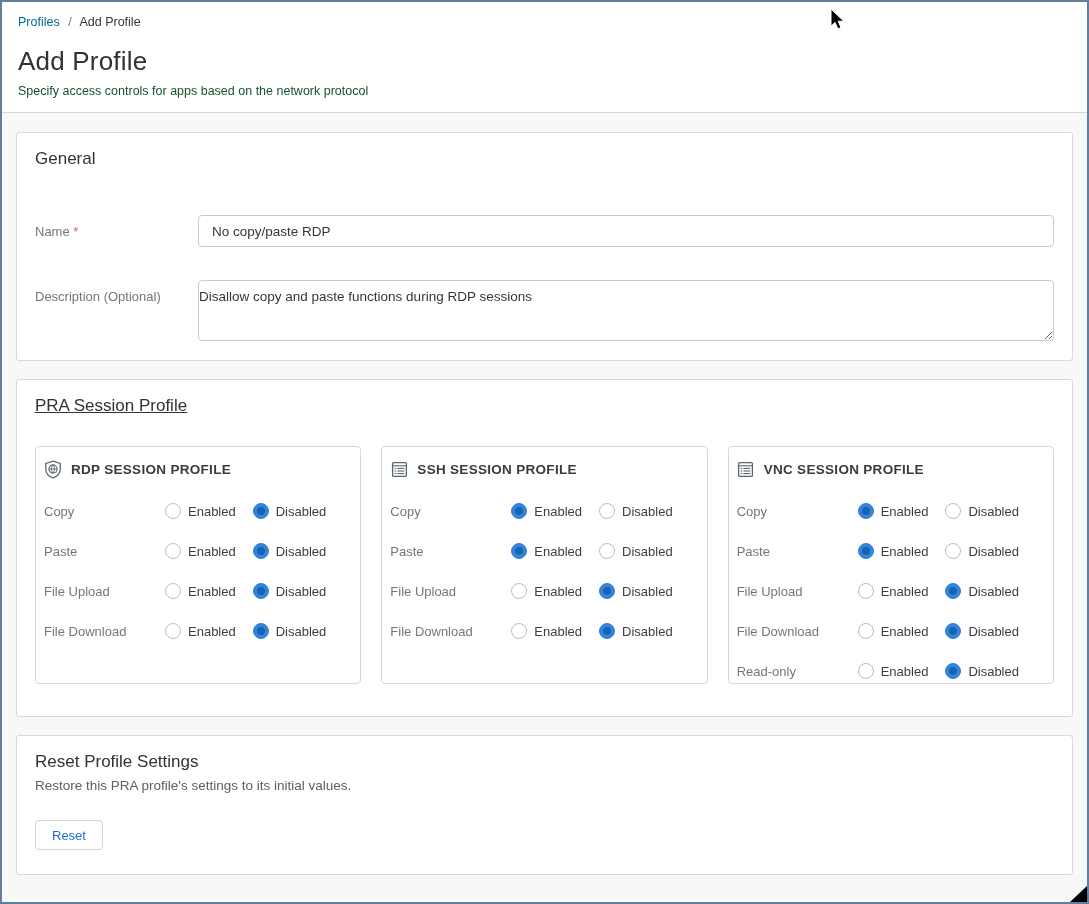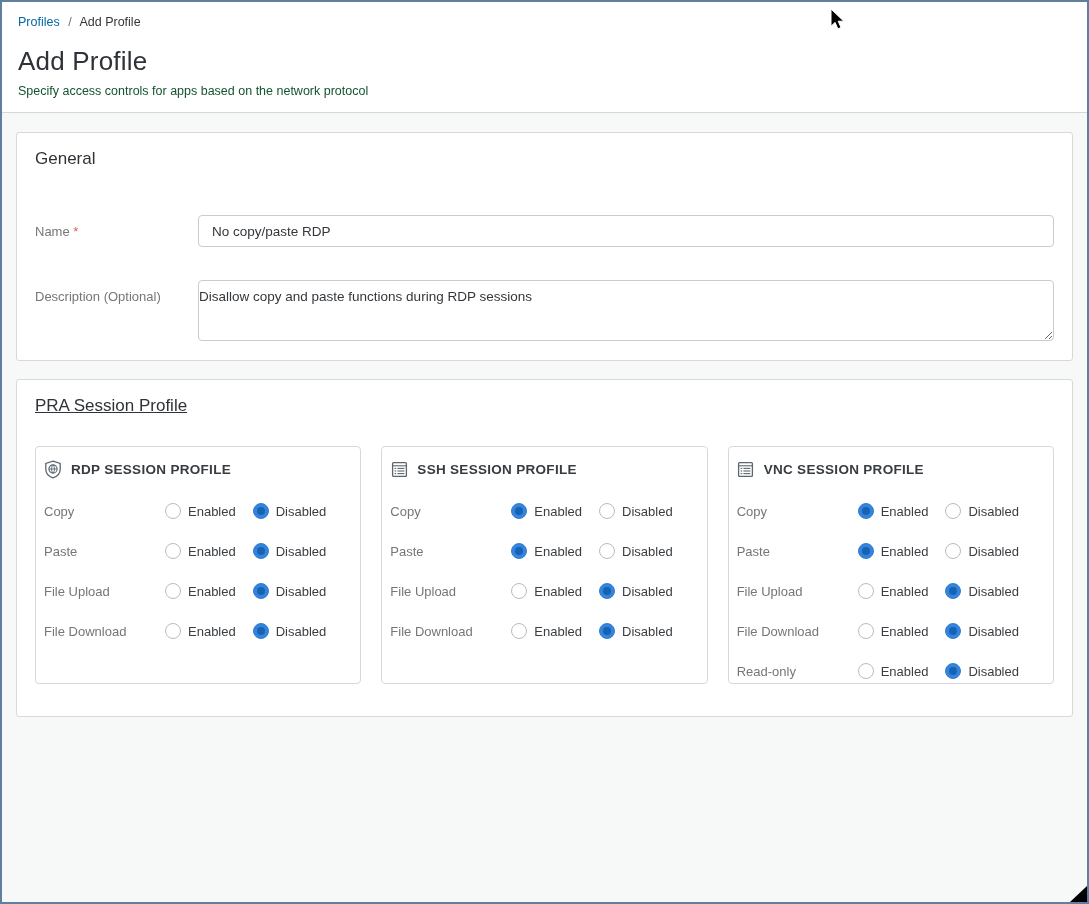--- a/index.html
+++ b/index.html
@@ -354,20 +354,25 @@
     <span class="radio-option">
       <span class="radio checked"></span>
       <span class="radio-text">Disabled</span>
     </span>
   </div>
 </div>
   </div>
 </div>
     </section>
 
+    <section class="card reset-card">
+      <h2>Reset Profile Settings</h2>
+      <p class="reset-desc">Restore this PRA profile's settings to its initial values.</p>
+      <button class="btn btn-outline">Reset</button>
+    </section>
 
   </div>
 </div>
 
 <svg class="mouse-cursor" width="18" height="24" viewBox="0 0 18 24">
   <path d="M2 1 L2 18.2 L6.1 14.4 L8.9 20.9 L12 19.5 L9.2 13.2 L14.8 13.2 Z" fill="#000000" stroke="#ffffff" stroke-width="1"></path>
 </svg>
 
 <svg class="corner-fold" width="17" height="16" viewBox="0 0 17 16">
   <polygon points="17,0 17,16 0,16" fill="#000000"></polygon>

